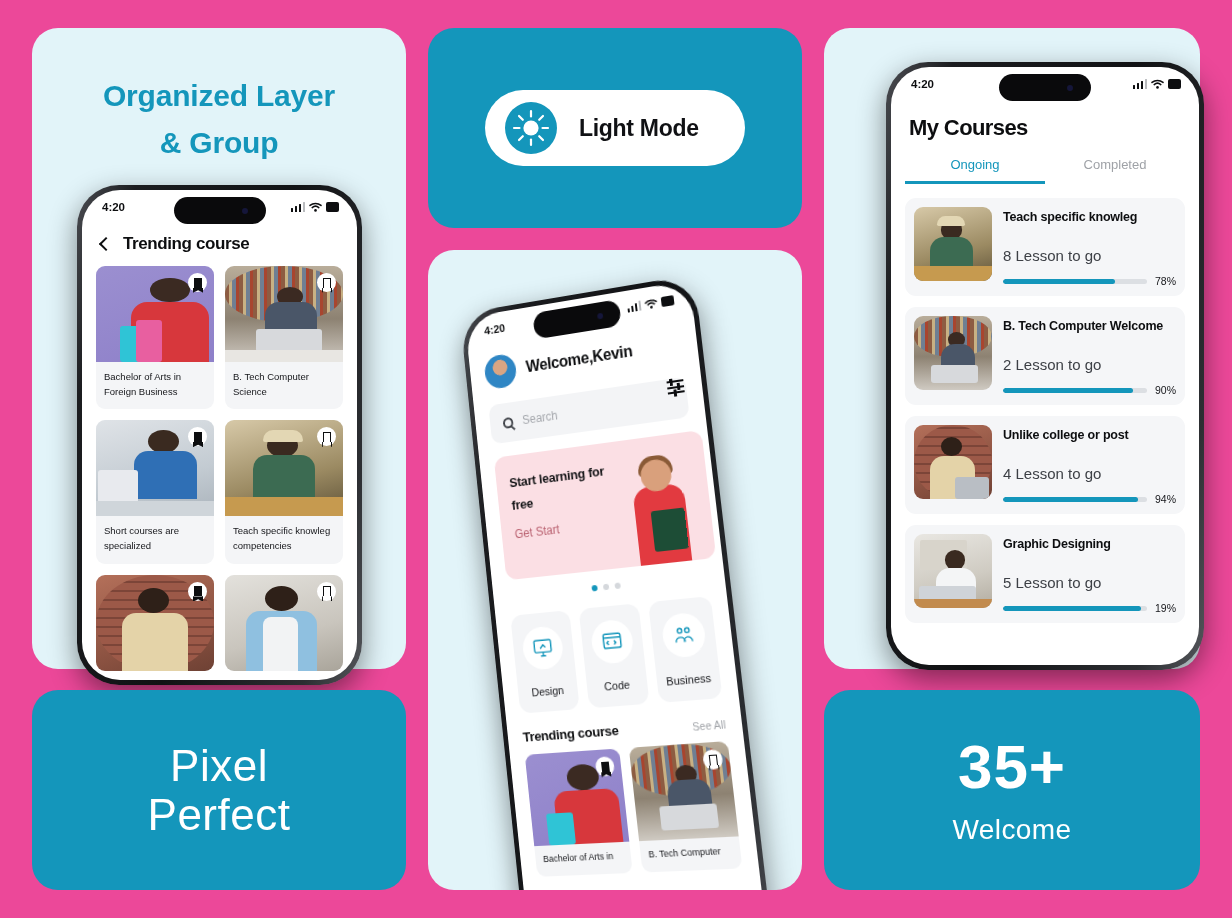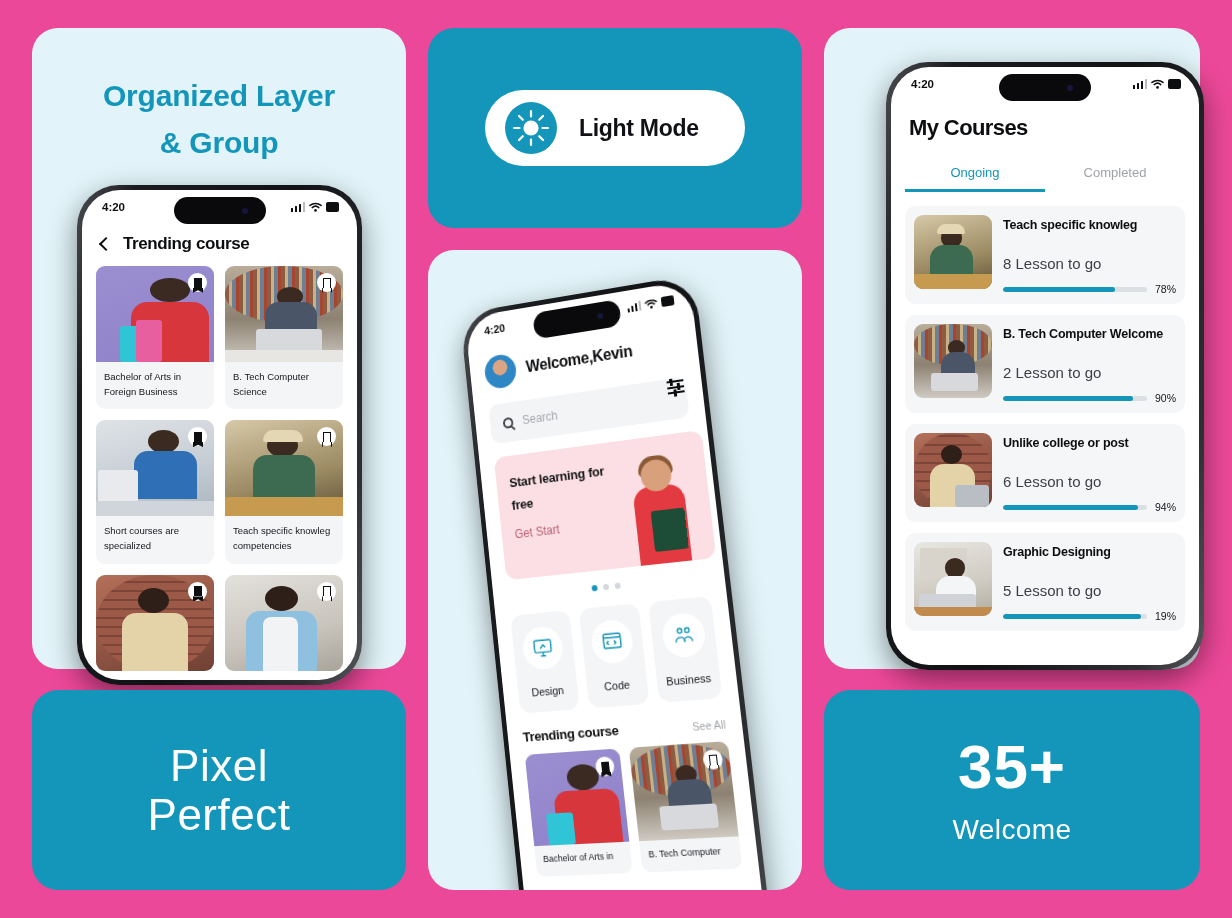--- a/index.html
+++ b/index.html
@@ -110,21 +110,21 @@
     border-left:1.4px solid #0d0e10; border-right:1.4px solid #0d0e10;
     clip-path: polygon(0 0,100% 0,100% 100%,50% 55%,0 100%);
   }
   .bm-glyph.filled { background:#0d0e10; }
   .bm-glyph.filled::after { background:#0d0e10; border-color:#0d0e10; }
   .tc-cap { padding: 8px 8px 10px; font-size: 9.5px; line-height: 1.55; color: #15161a; }
 
   
   #phone-right { left: 886px; top: 62px; width: 318px; height: 608px; }
   .mc-title { font-size: 22px; font-weight: 700; color: #0d0e10; padding: 14px 18px 0; letter-spacing: -.6px; }
-  .mc-tabs { display: flex; margin: 24px 14px 0; }
+  .mc-tabs { display: flex; margin: 16px 14px 0; }
   .mc-tab { flex: 1; text-align: center; font-size: 13px; padding-bottom: 9px; color: #9fa2a7; }
   .mc-tab.active { color: #1496bb; font-weight: 400; border-bottom: 3px solid #1496bb; }
   .mc-tab.idle { border-bottom: 3px solid transparent; }
   .mc-list { padding: 14px 14px 0; display: flex; flex-direction: column; gap: 11px; }
   .mc-item { background: #f5f6f8; border-radius: 11px; padding: 9px; display: flex; gap: 11px; }
   .mc-thumb { width: 78px; height: 74px; border-radius: 9px; flex: none; }
   .mc-body { flex: 1; min-width: 0; padding-top: 3px; }
   .mc-name { font-size: 12.5px; font-weight: 700; color: #0d0e10; letter-spacing: -.2px; }
   .mc-sub { font-size: 15px; color: #3d4046; margin-top: 23px; }
   .mc-prow { display: flex; align-items: center; gap: 8px; margin-top: 11px; }
@@ -564,21 +564,21 @@
 
         <div class="mc-item">
           <div class="mc-thumb ph ph-brick">
             <div class="fig" style="left:0;top:0;width:100%;height:100%;background:repeating-linear-gradient(0deg,#9c5948 0 7px,#7c4538 7px 9px)"></div>
             <div class="fig fig-head" style="left:34%;top:16%;width:28%;height:26%;background:#2e2018"></div>
             <div class="fig fig-body" style="left:20%;top:42%;width:58%;height:58%;background:#e4d3a8"></div>
             <div class="fig" style="left:52%;top:70%;width:44%;height:30%;background:#b9bec4;border-radius:3px"></div>
           </div>
           <div class="mc-body">
             <div class="mc-name">Unlike college or post</div>
-            <div class="mc-sub">6 Lesson to go</div>
+            <div class="mc-sub">4 Lesson to go</div>
             <div class="mc-prow">
               <div class="mc-track">
                 <div class="mc-fill" style="width: 94%;"></div>
               </div>
               <span class="mc-pct">94%</span>
             </div>
           </div>
         </div>
 
         <div class="mc-item">

